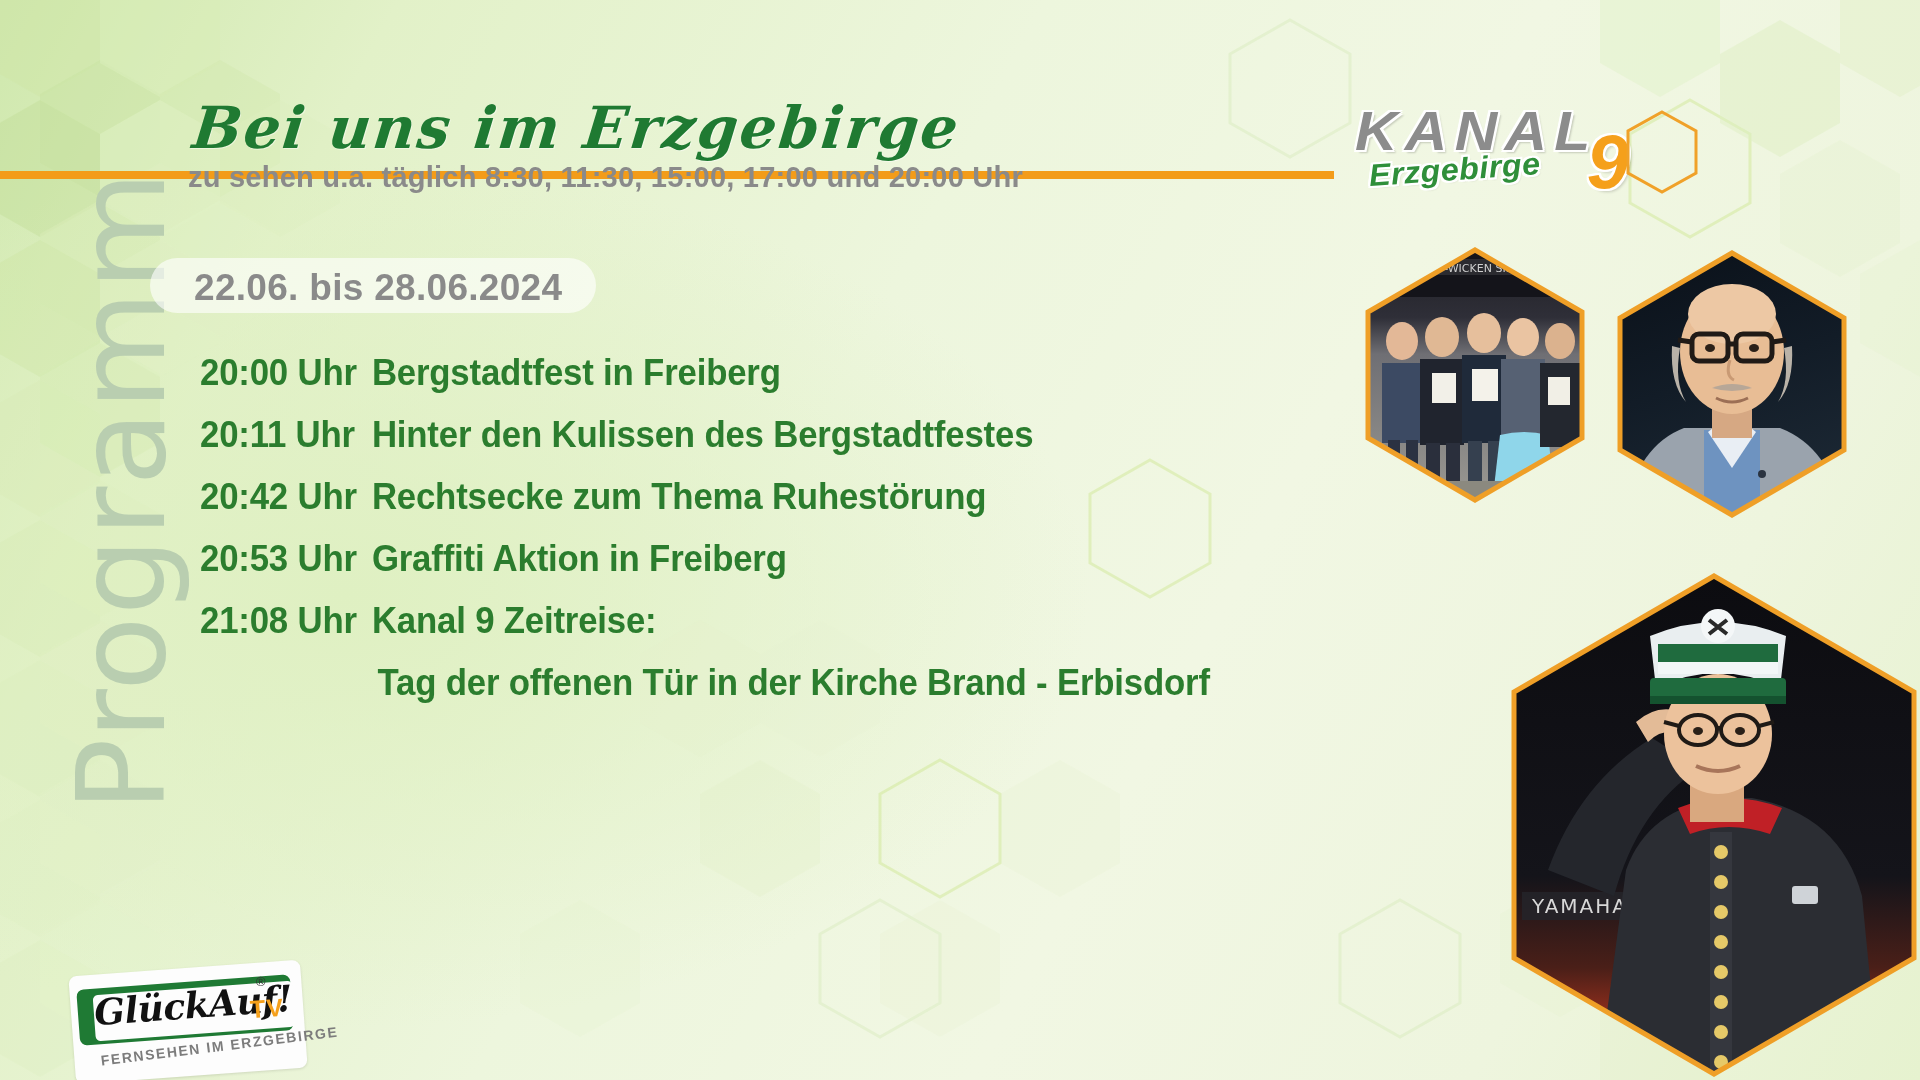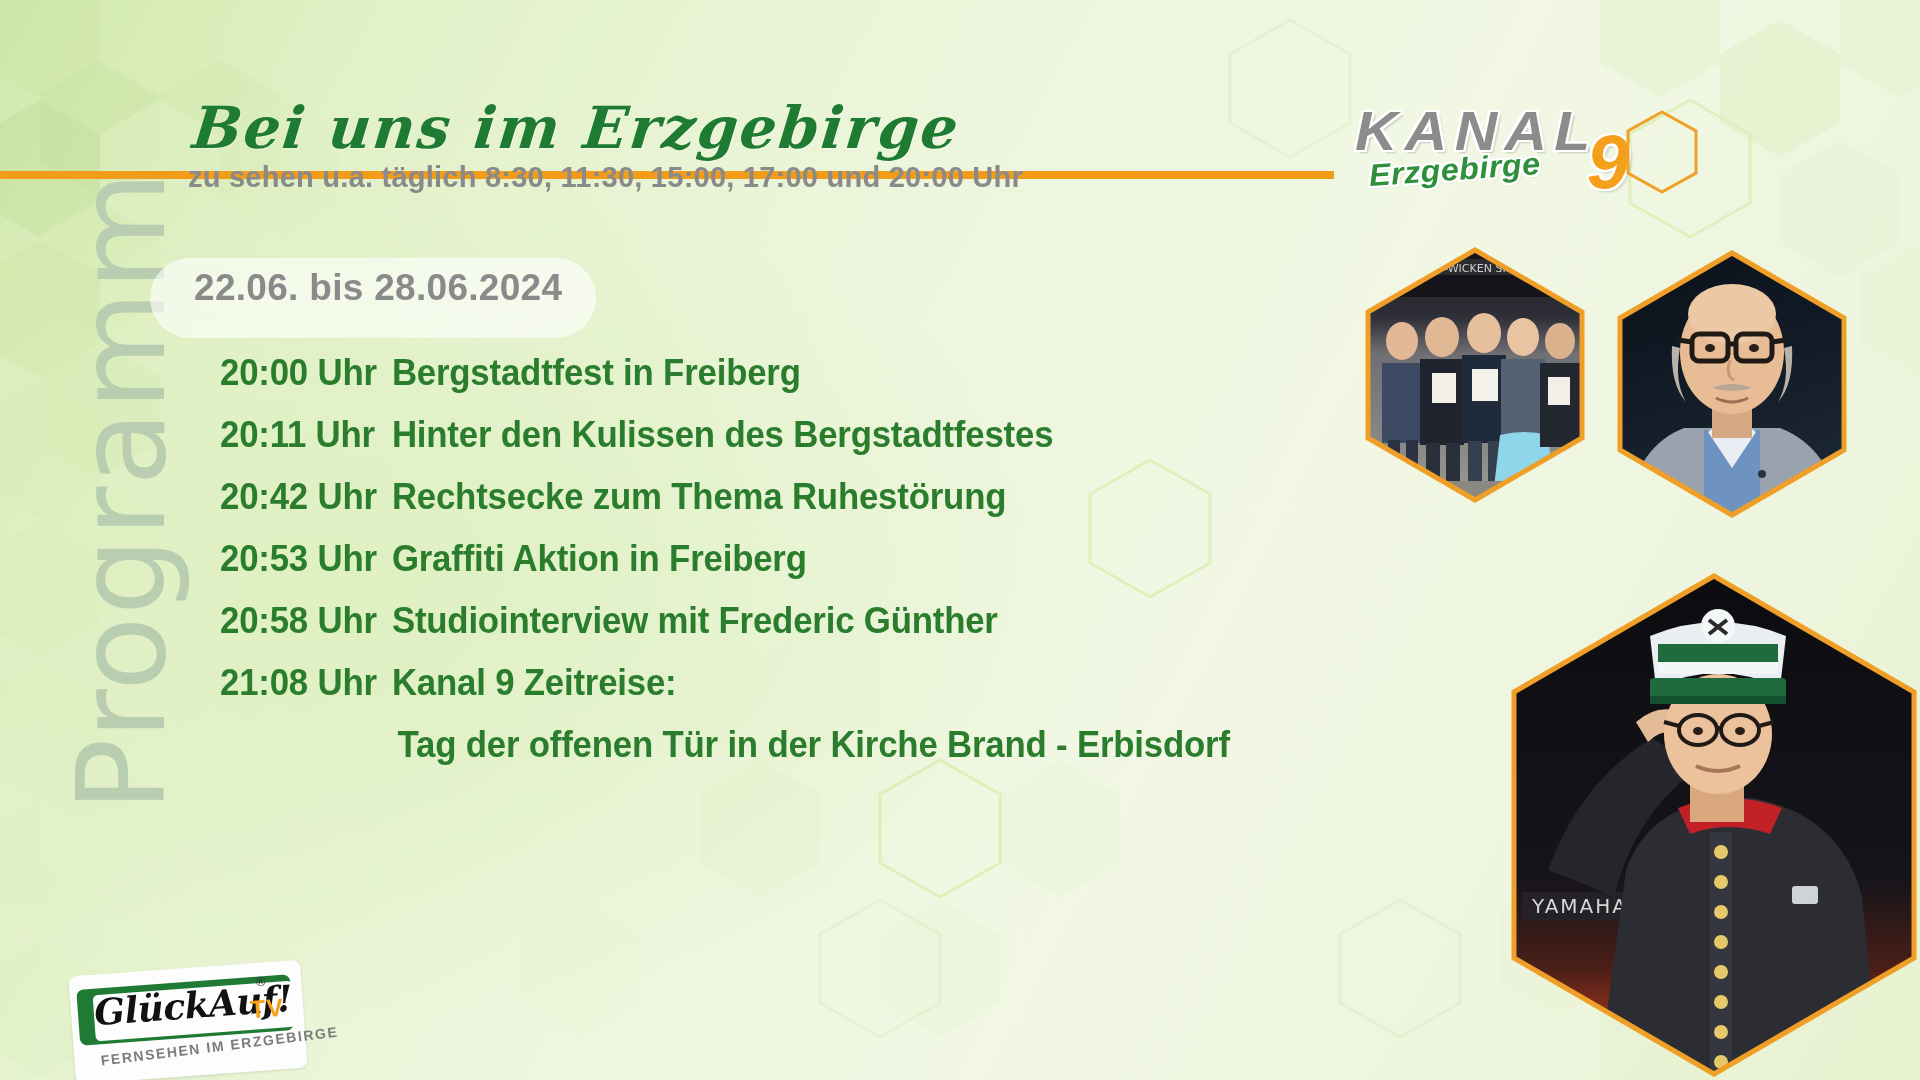--- a/index.html
+++ b/index.html
@@ -66,36 +66,35 @@
     letter-spacing:.2px;
     white-space:nowrap;
     transform:scaleX(.97);
     transform-origin:left center;
   }
 
   
   .datepill{
     position:absolute;
     left:150px; top:258px;
-    padding:9px 34px 29px 44px;
+    padding:9px 34px 4px 44px;
     background:rgba(255,255,255,.62);
     border-radius:40px;
     font-size:37px;
     font-weight:bold;
     color:#8a8a8a;
     letter-spacing:.3px;
     white-space:nowrap;
   }
 
   
   .proglist{
     position:absolute;
     left:200px; top:352px;
     width:1060px;
-    margin-left:20px;
   }
   .progrow{
     display:flex;
     align-items:baseline;
     height:62px;
     color:#2b7d2e;
     font-size:37px;
     font-weight:bold;
     letter-spacing:-.2px;
     white-space:nowrap;
@@ -336,24 +335,20 @@
     <div class="progrow">
       <span class="t">20:42 Uhr</span>
       <span class="d">Rechtsecke zum Thema Ruhestörung</span>
     </div>
 
     <div class="progrow">
       <span class="t">20:53 Uhr</span>
       <span class="d">Graffiti Aktion in Freiberg</span>
     </div>
 
-    <div class="progrow">
-      <span class="t">20:58 Uhr</span>
-      <span class="d">Studiointerview mit Frederic Günther</span>
-    </div>
 
     <div class="progrow">
       <span class="t">21:08 Uhr</span>
       <span class="d">Kanal 9 Zeitreise:</span>
     </div>
 
     <div class="progrow cont">
       <span class="t"></span>
       <span class="d">Tag der offenen Tür in der Kirche Brand - Erbisdorf</span>
     </div>

